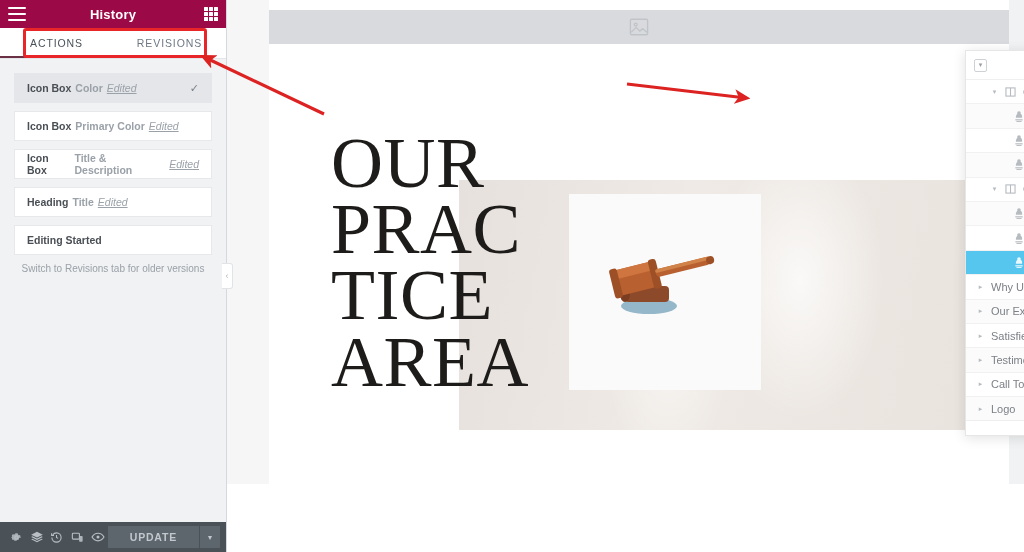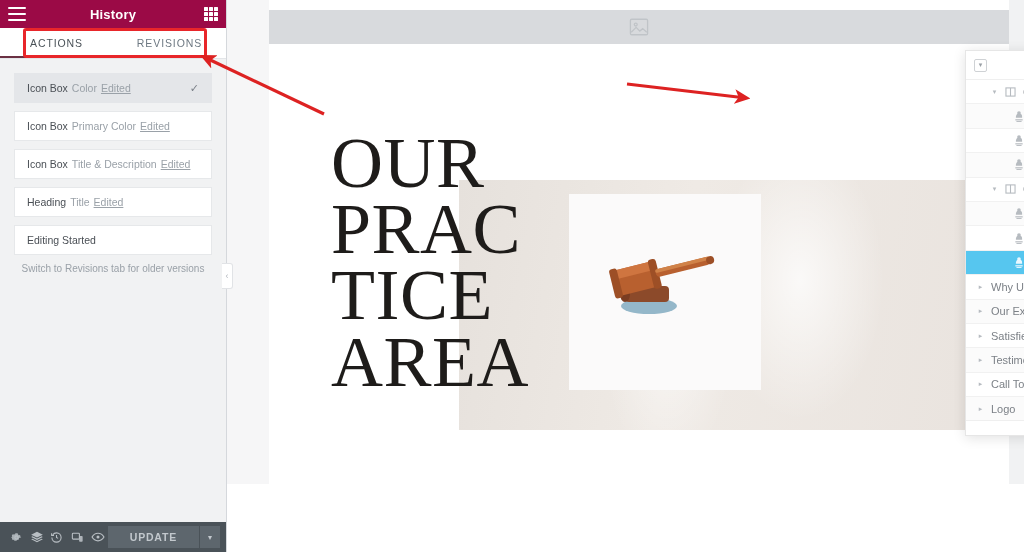--- a/index.html
+++ b/index.html
@@ -52,23 +52,23 @@
   }
 
   #actions-list { padding: 14px 14px 0 14px; flex: 1 1 auto; overflow: hidden; }
   .action-item {
     background: #ffffff; border: 1px solid #e6e8ea;
     height: 30px; margin-bottom: 8px;
     display: flex; align-items: center; padding: 0 12px;
     font-size: 10.5px; color: #9aa1a8; cursor: pointer; position: relative;
   }
   .action-item.current { background: #e4e6e9; border-color: #e4e6e9; }
-  .action-item .w { font-weight: 400; color: #4a4f55; margin-right: 4px; }
-  .action-item .mid { color: #9aa1a8; margin-right: 4px; }
-  .action-item .ed { text-decoration: underline; color: #9aa1a8; }
+  .action-item .w { font-weight: 700; color: #4a4f55; margin-right: 4px; }
+  .action-item .mid { color: #9aa1a8; margin-right: 4px; font-weight: bold; }
+  .action-item .ed { font-style: italic; text-decoration: underline; color: #9aa1a8; }
   .action-item .check { margin-left: auto; color: #7b8089; font-size: 11px; }
   .hint { text-align: center; font-size: 10px; color: #9aa1a8; margin-top: 4px; }
 
   #bottom-bar {
     height: 30px; background: #4a5258; display: flex; align-items: center;
     flex: 0 0 30px; padding: 0 6px;
   }
   .bb-icon { width: 30px; height: 30px; display: flex; align-items: center;
     justify-content: center; color: #b9bfc4; cursor: pointer; }
   .bb-icon svg { display:block; }

